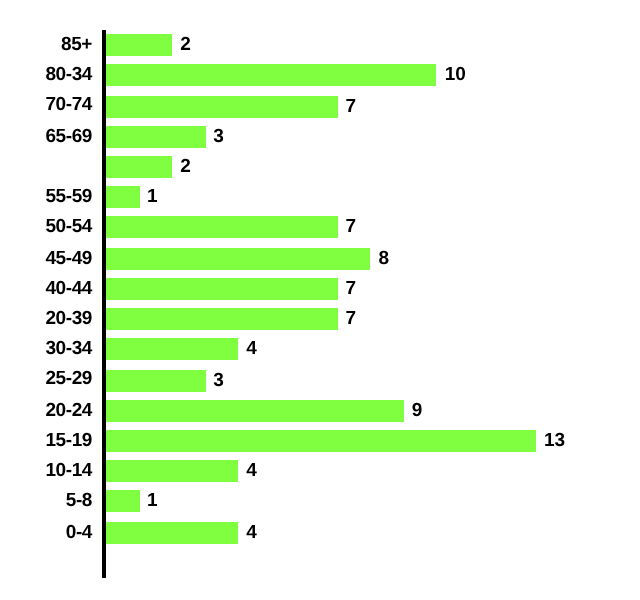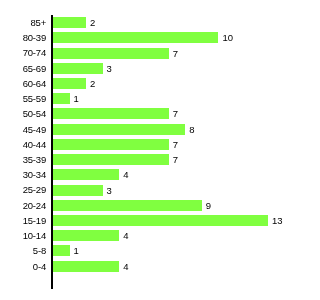--- a/index.html
+++ b/index.html
@@ -18,20 +18,21 @@
     width: 300px;
     height: 300px;
     background: #ffffff;
   }
   #plot-area {
     position: absolute;
     left: 0;
     top: 15px;
     width: 300px;
     height: 274px;
+    font-weight: bold;
   }
   .axis-line {
     position: absolute;
     left: 51px;
     top: 0px;
     width: 2px;
     height: 274px;
     background: #000000;
   }
   .bar-row {
@@ -81,42 +82,41 @@
     <div class="axis-line" style="background: rgb(0, 0, 0);"></div>
     <div id="bars-container">
         <div class="bar-row">
           <div class="cat-label">85+</div>
           <div class="bar-wrap">
             <div class="bar" style="width: 33.0769px; background: rgb(128, 255, 64);"></div>
             <span class="val-label">2</span>
           </div>
         </div>
         <div class="bar-row">
-          <div class="cat-label">80-39</div>
+          <div class="cat-label">80-34</div>
           <div class="bar-wrap">
             <div class="bar" style="width: 165.385px; background: rgb(128, 255, 64);"></div>
             <span class="val-label">10</span>
           </div>
         </div>
         <div class="bar-row">
           <div class="cat-label">70-74</div>
           <div class="bar-wrap">
             <div class="bar" style="width: 115.769px; background: rgb(128, 255, 64);"></div>
             <span class="val-label">7</span>
           </div>
         </div>
         <div class="bar-row">
           <div class="cat-label">65-69</div>
           <div class="bar-wrap">
             <div class="bar" style="width: 49.6154px; background: rgb(128, 255, 64);"></div>
             <span class="val-label">3</span>
           </div>
         </div>
         <div class="bar-row">
-          <div class="cat-label">60-64</div>
           <div class="bar-wrap">
             <div class="bar" style="width: 33.0769px; background: rgb(128, 255, 64);"></div>
             <span class="val-label">2</span>
           </div>
         </div>
         <div class="bar-row">
           <div class="cat-label">55-59</div>
           <div class="bar-wrap">
             <div class="bar" style="width: 16.5385px; background: rgb(128, 255, 64);"></div>
             <span class="val-label">1</span>
@@ -137,21 +137,21 @@
           </div>
         </div>
         <div class="bar-row">
           <div class="cat-label">40-44</div>
           <div class="bar-wrap">
             <div class="bar" style="width: 115.769px; background: rgb(128, 255, 64);"></div>
             <span class="val-label">7</span>
           </div>
         </div>
         <div class="bar-row">
-          <div class="cat-label">35-39</div>
+          <div class="cat-label">20-39</div>
           <div class="bar-wrap">
             <div class="bar" style="width: 115.769px; background: rgb(128, 255, 64);"></div>
             <span class="val-label">7</span>
           </div>
         </div>
         <div class="bar-row">
           <div class="cat-label">30-34</div>
           <div class="bar-wrap">
             <div class="bar" style="width: 66.1538px; background: rgb(128, 255, 64);"></div>
             <span class="val-label">4</span>

